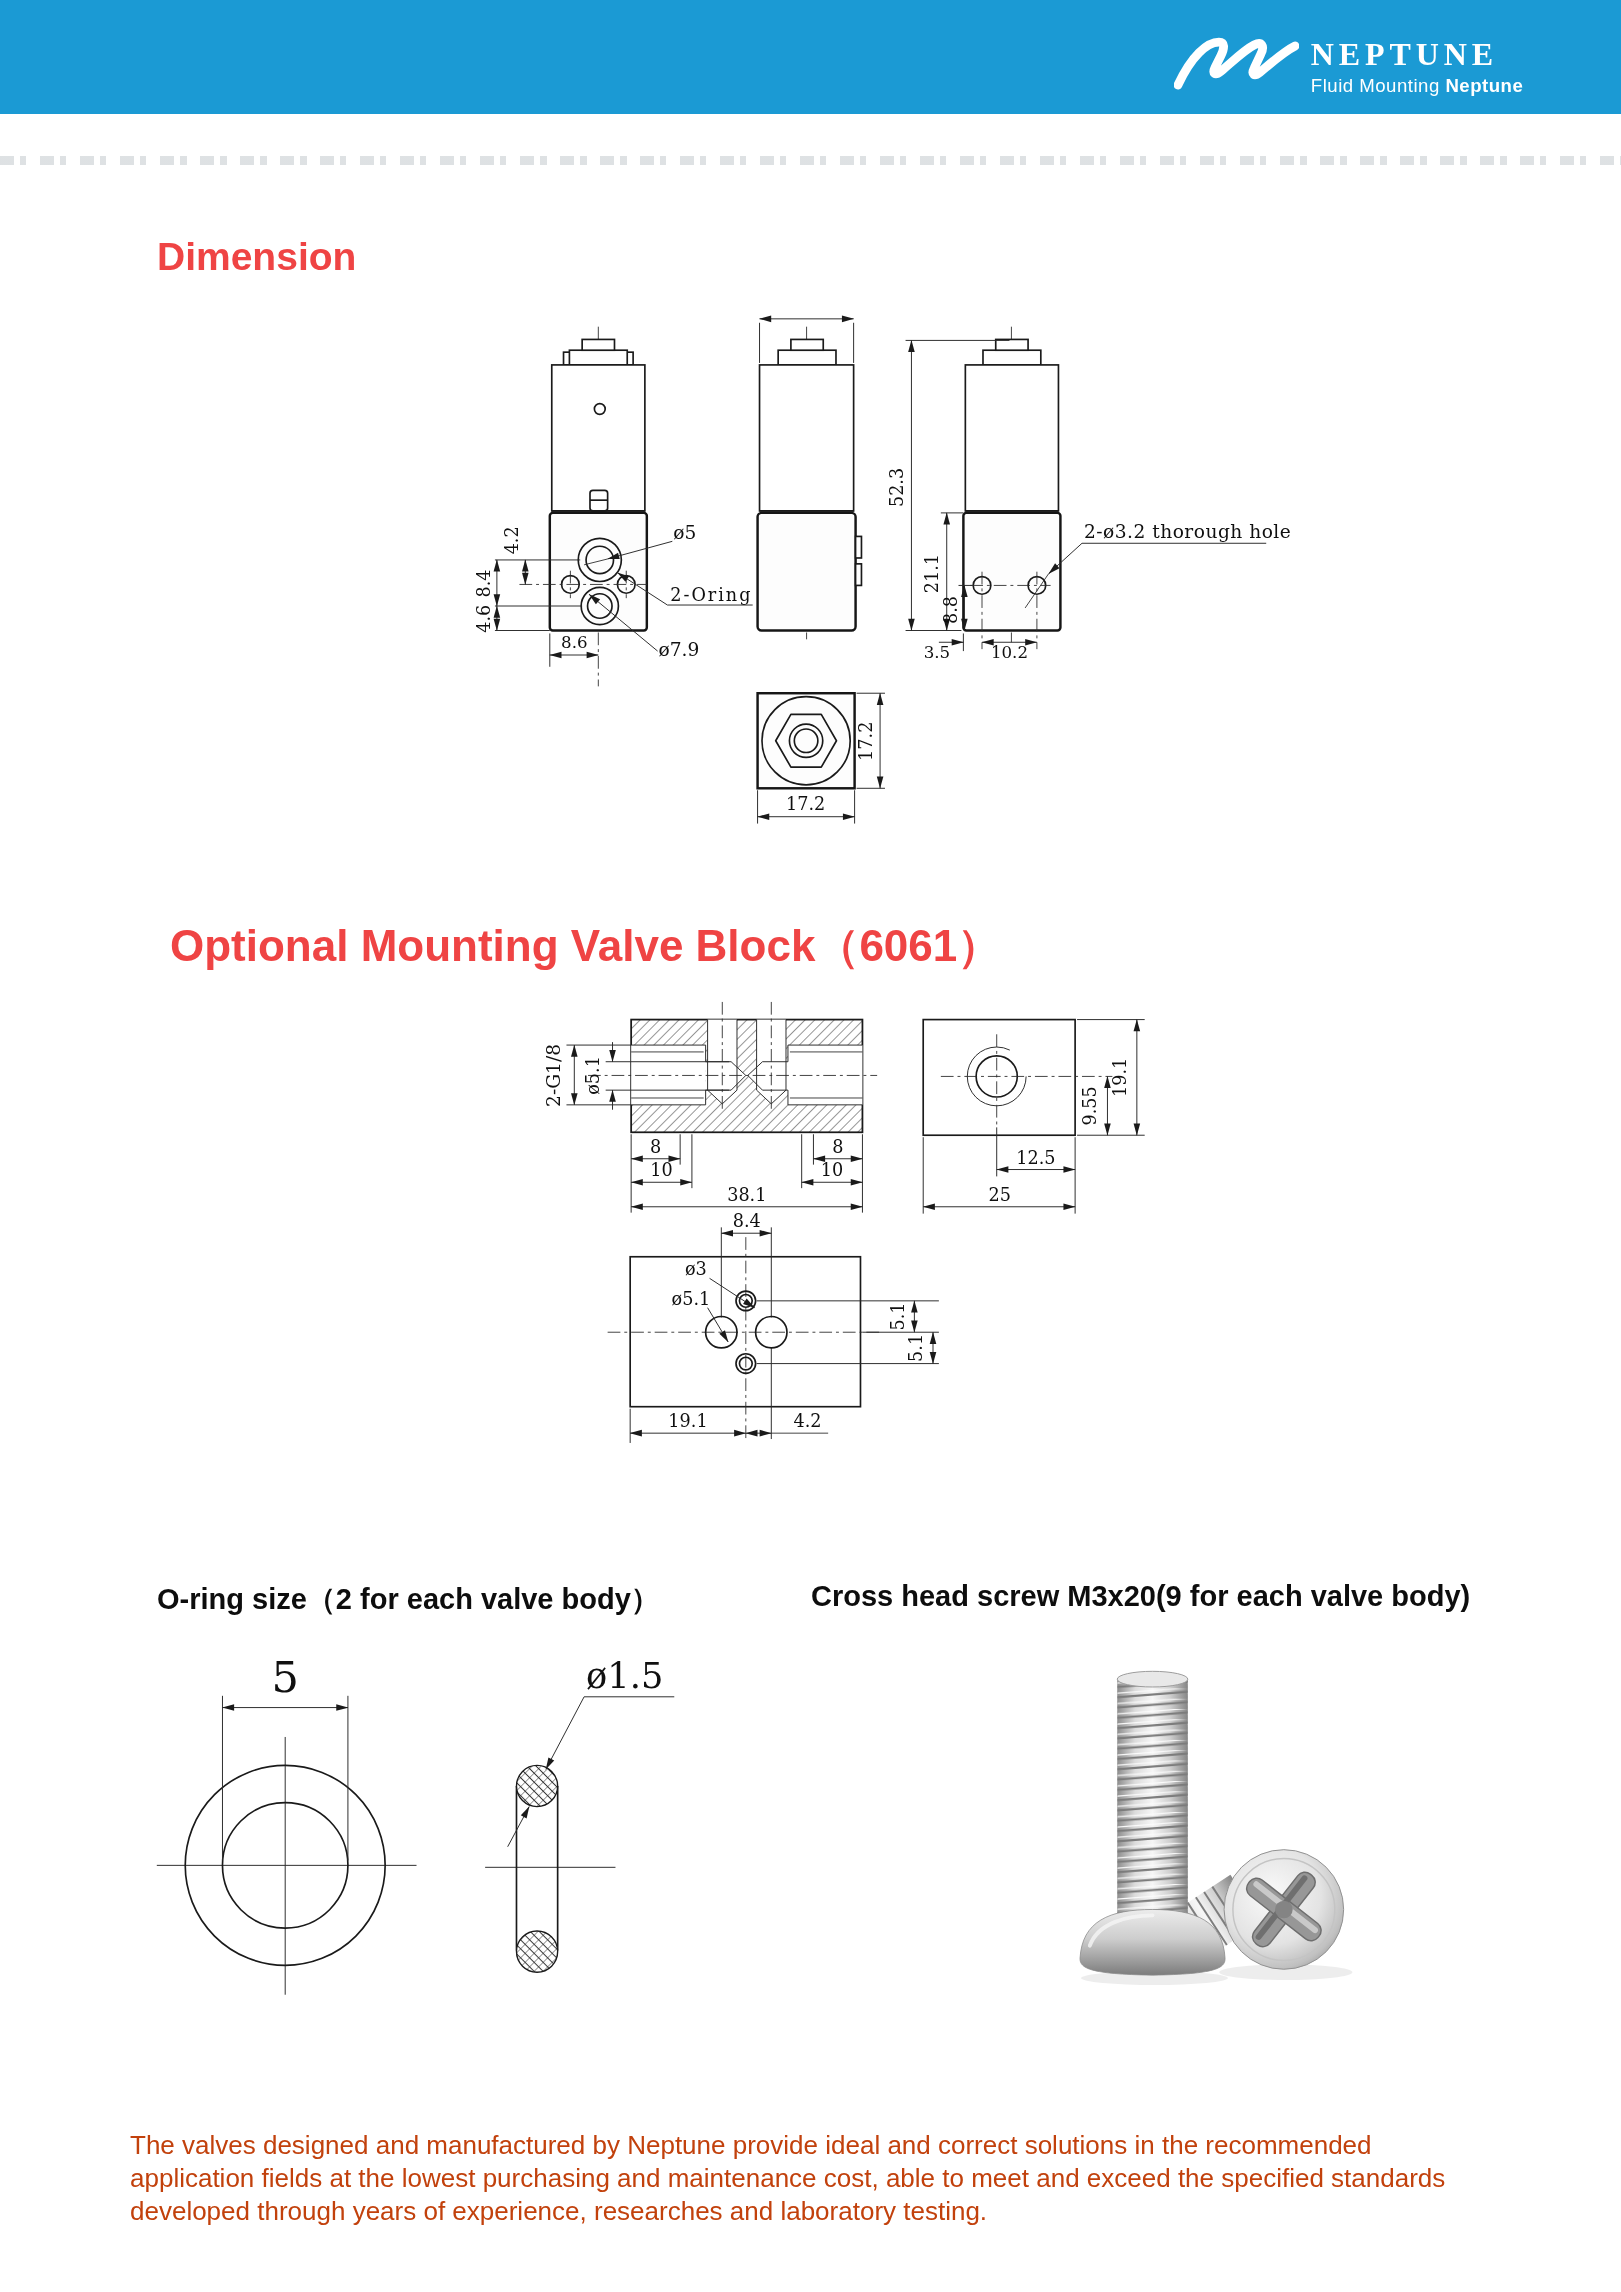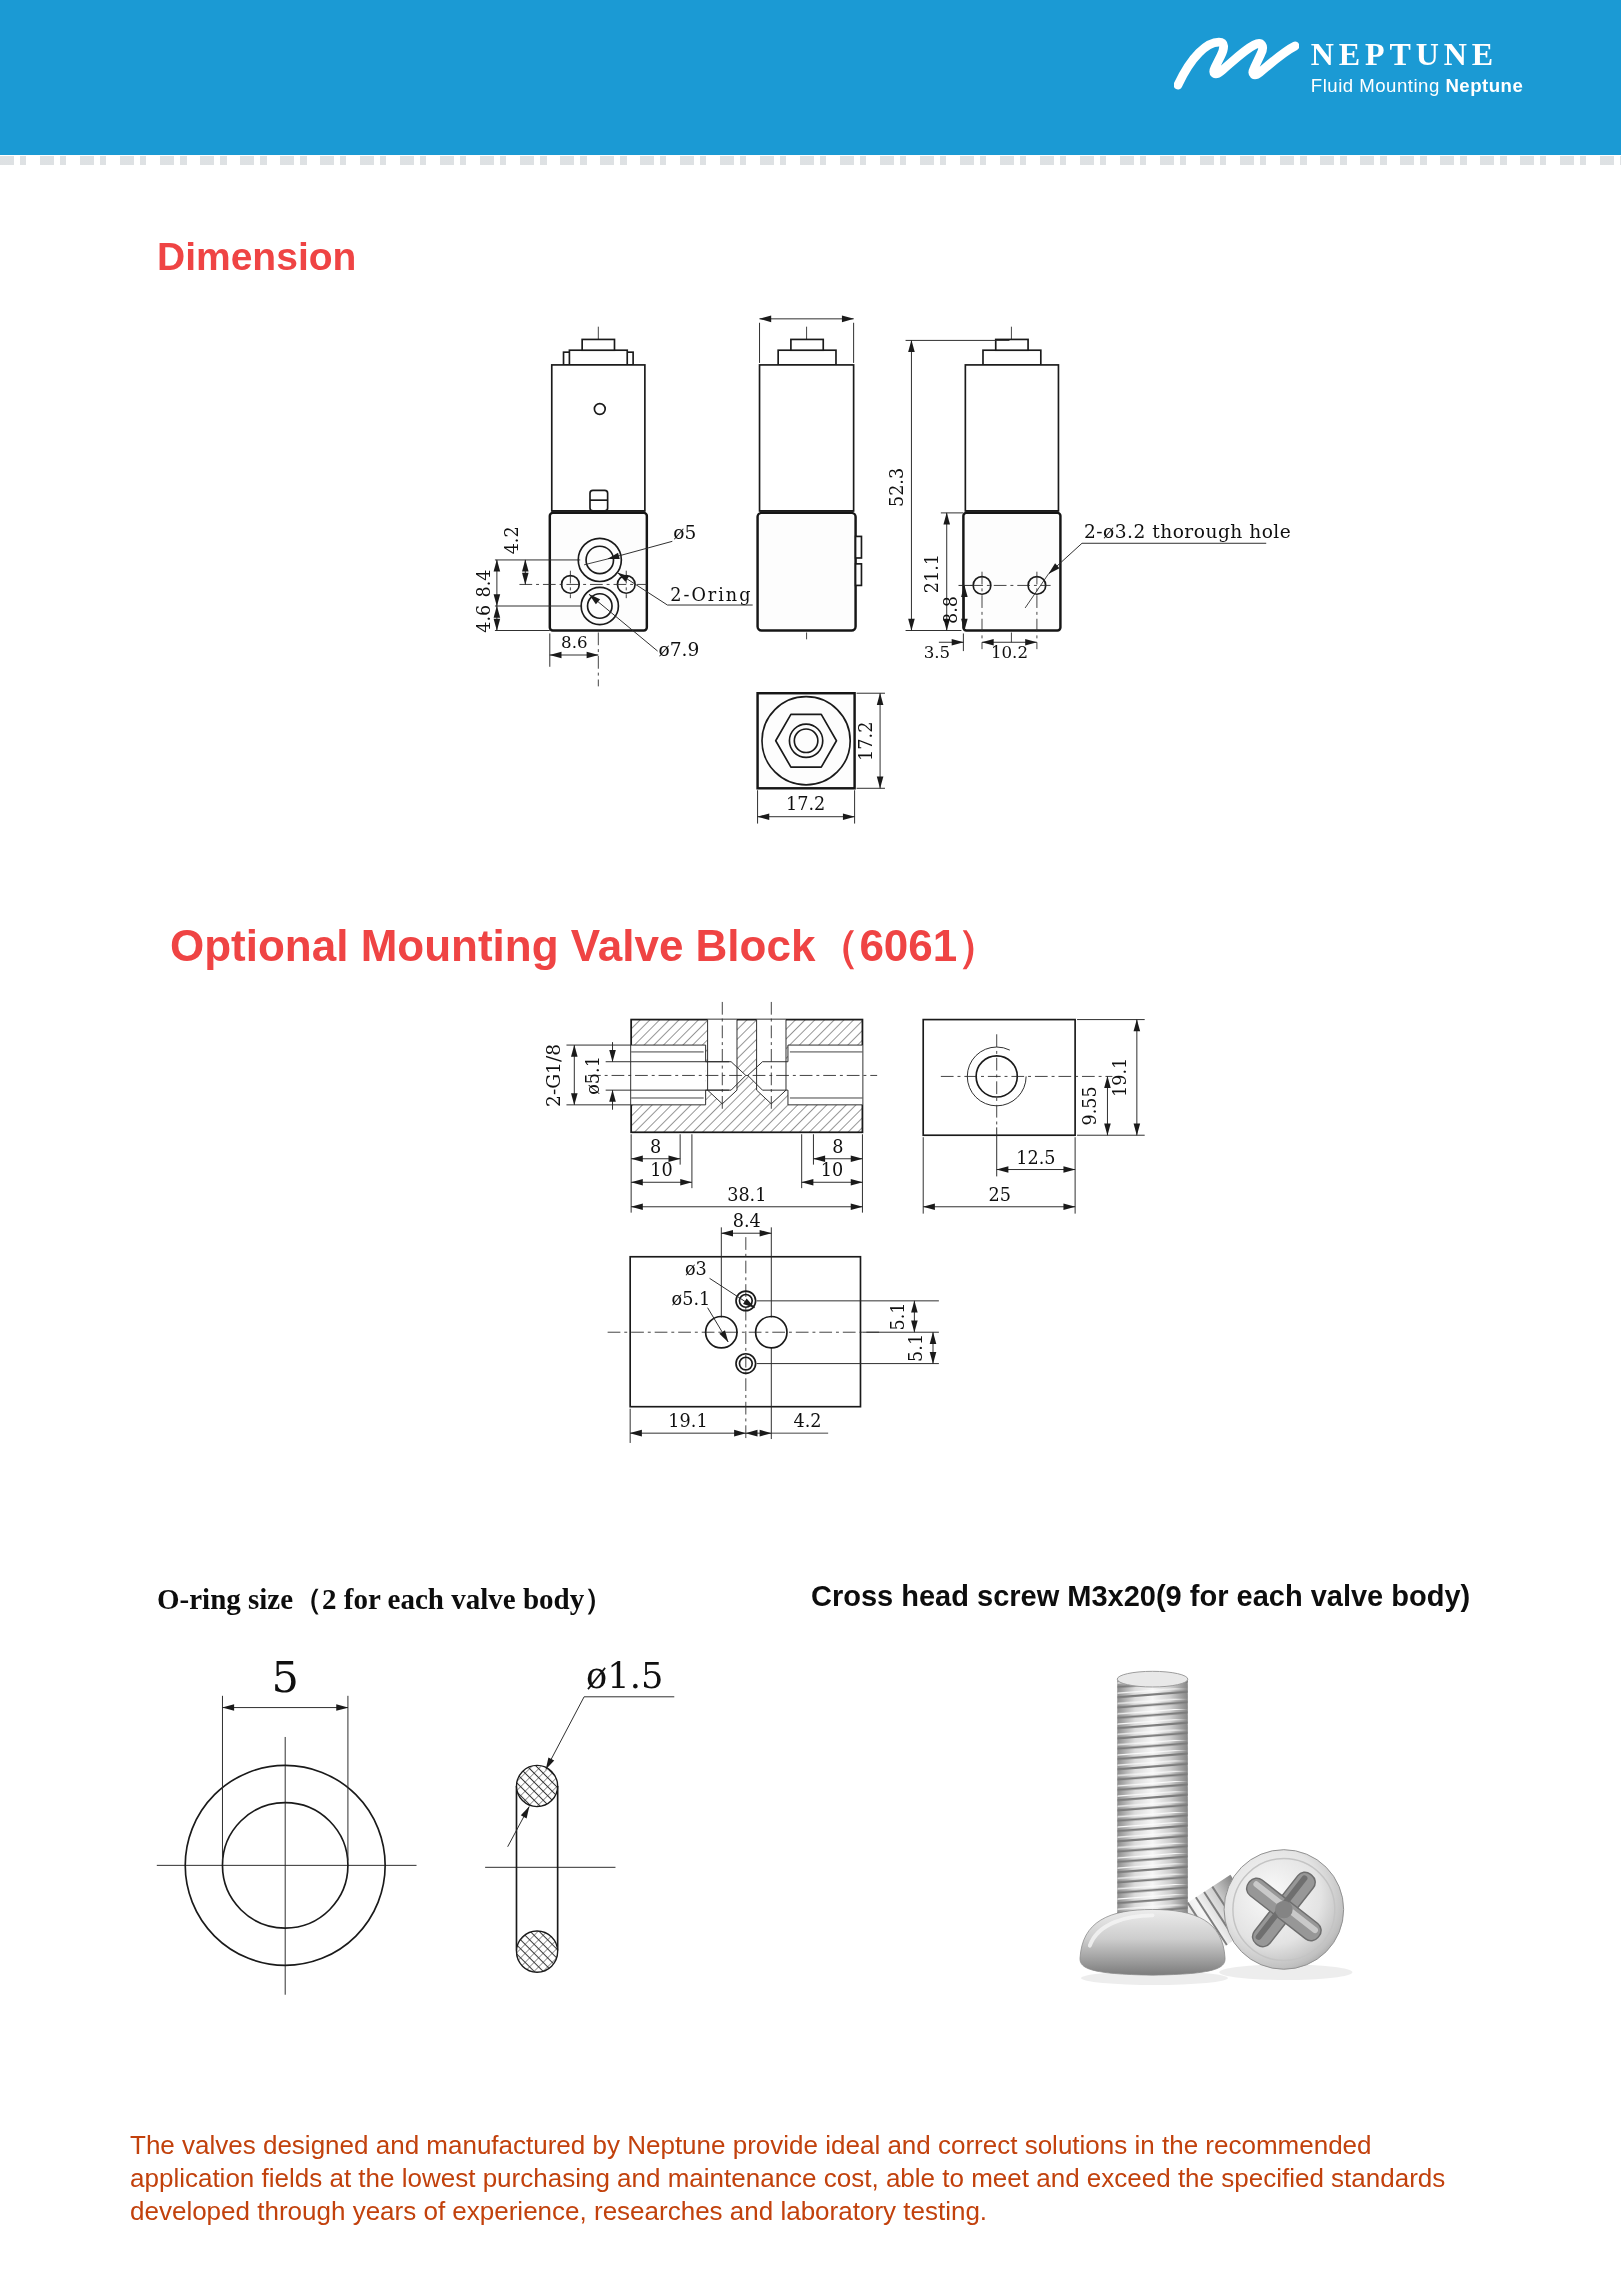--- a/index.html
+++ b/index.html
@@ -1,32 +1,32 @@
 <!DOCTYPE html>
 <html><head>
 <meta charset="utf-8">
 <style>
   html,body{margin:0;padding:0;background:#fff;}
   #page{position:relative;width:1621px;height:2293px;background:#fff;overflow:hidden;
         font-family:"Liberation Sans",sans-serif;}
   
-  .hdr{position:absolute;left:0;top:0;width:1621px;height:155px;background:#1b9ad4;}
+  .hdr{position:absolute;left:0;top:0;width:1621px;height:114px;background:#1b9ad4;}
   .strip{position:absolute;left:0;top:156px;width:1621px;height:8.8px;opacity:.55;
          background:repeating-linear-gradient(90deg,#c3c9cd 0 13.7px,#ffffff 13.7px 19.6px,#c3c9cd 19.6px 26.5px,#ffffff 26.5px 40px);}
   .logo{position:absolute;left:1174px;top:37px;display:flex;align-items:flex-start;gap:11.8px;}
   .brandtxt{color:#fff;}
   .brandname{font-family:"Liberation Serif",serif;font-weight:bold;font-size:32px;letter-spacing:4.9px;line-height:35px;}
   .tagline{font-size:18.6px;margin-top:2.9px;letter-spacing:0.5px;}
   .tagline b{font-weight:bold;}
   
   .h-blue{position:absolute;color:#ef4444;font-weight:bold;margin:0;}
   .h-black{position:absolute;color:#0d0d0d;font-weight:bold;margin:0;font-size:29px;}
   #t-dim{left:157px;top:235px;font-size:39px;}
   #t-blk{left:170px;top:917px;font-size:44px;}
-  #t-oring{left:157px;top:1580px;font-family:Liberation Serif, serif;}
+  #t-oring{left:157px;top:1580px;}
   #t-screw{left:811px;top:1580px;}
   
   #draw{position:absolute;left:0;top:0;}
   .ol{fill:#fff;stroke:#1a1a1a;stroke-width:1.7px;}
   .oln{fill:none;stroke:#1a1a1a;stroke-width:1.7px;}
   .ol2{fill:#fdfdfd;stroke:#161616;stroke-width:2.5px;}
   .thin{fill:none;stroke:#2b2b2b;stroke-width:1px;}
   .thn2{fill:none;stroke:#2b2b2b;stroke-width:.9px;}
   .cl{fill:none;stroke:#2b2b2b;stroke-width:.9px;stroke-dasharray:13 4 3 4;}
   .dt{font-family:"DejaVu Serif",serif;font-size:18px;fill:#101010;}

